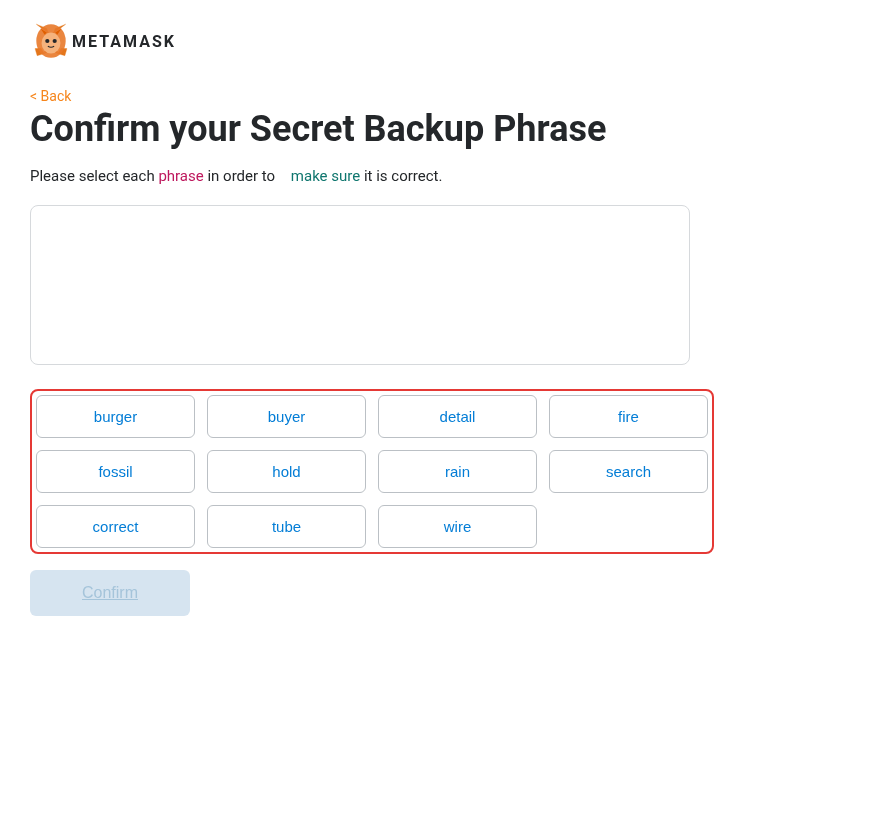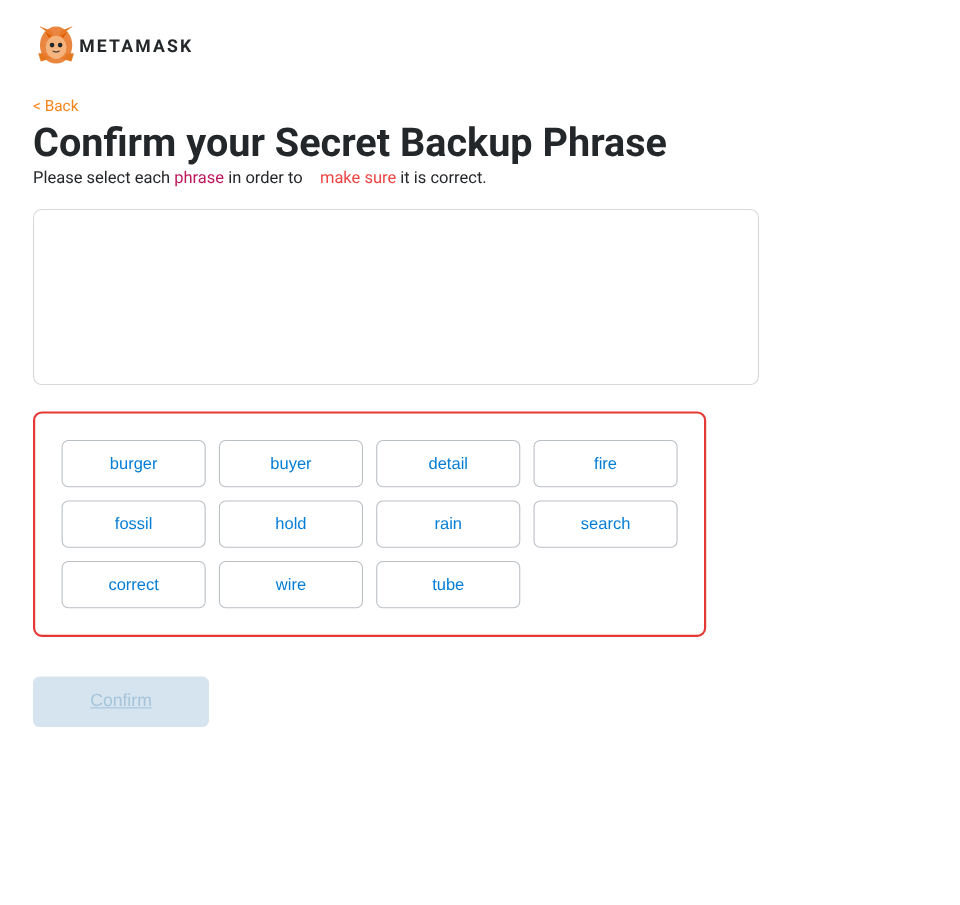--- a/index.html
+++ b/index.html
@@ -37,48 +37,49 @@
       margin-bottom: 4px;
       display: inline-flex;
       align-items: center;
       gap: 4px;
       text-decoration: none;
     }
     .page-title {
       font-size: 36px;
       font-weight: 700;
       color: #24272a;
+      margin-bottom: 16px;
       line-height: 1.2;
     }
     .subtitle {
       font-size: 15px;
       color: #24272a;
       margin-bottom: 20px;
     }
     .subtitle .highlight-blue {
       color: #be185d;
     }
     .subtitle .highlight-orange {
-      color: #ef4444;
+      color: #0f766e;
       padding-left: 12px;
     }
     .phrase-display-box {
       border: 1px solid #d6d9dc;
       border-radius: 8px;
       width: 660px;
       height: 160px;
       margin-bottom: 24px;
       background: #fff;
     }
     .word-grid-container {
       border: 2px solid #e53935;
       border-radius: 8px;
-      padding: 24px;
-      width: 612px;
-      margin-bottom: 36px;
+      padding: 4px;
+      width: 684px;
+      margin-bottom: 16px;
     }
     .word-grid {
       display: grid;
       grid-template-columns: repeat(4, 1fr);
       gap: 12px;
     }
     .word-button {
       border: 1px solid #bbc0c5;
       border-radius: 6px;
       background: #fff;
@@ -150,22 +151,22 @@
   <div class="word-grid" id="word-grid">
   <button class="word-button">burger</button>
       <button class="word-button">buyer</button>
       <button class="word-button">detail</button>
       <button class="word-button">fire</button>
       <button class="word-button">fossil</button>
       <button class="word-button">hold</button>
       <button class="word-button">rain</button>
       <button class="word-button">search</button>
       <button class="word-button">correct</button>
+      <button class="word-button">tube</button>
       <button class="word-button">wire</button>
-      <button class="word-button">tube</button>
     </div>
 </div>
 
 
 <button class="confirm-button">Confirm</button>
 
 
 
 
 </body></html>

